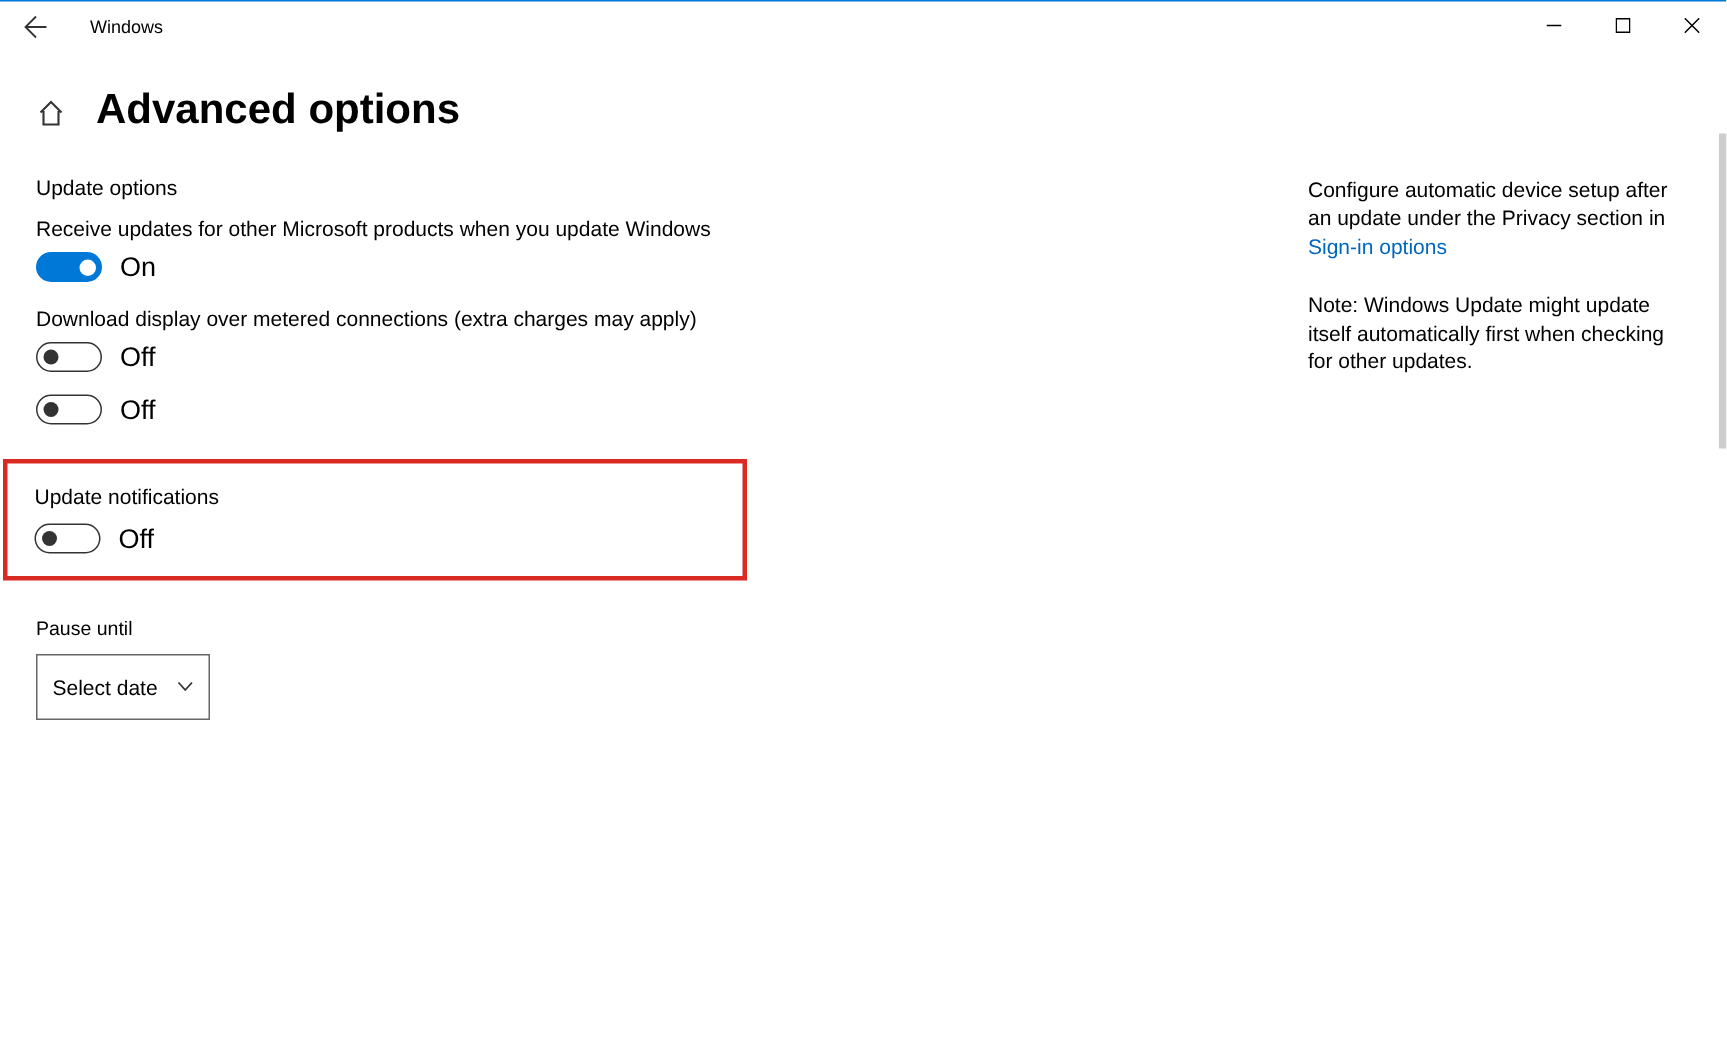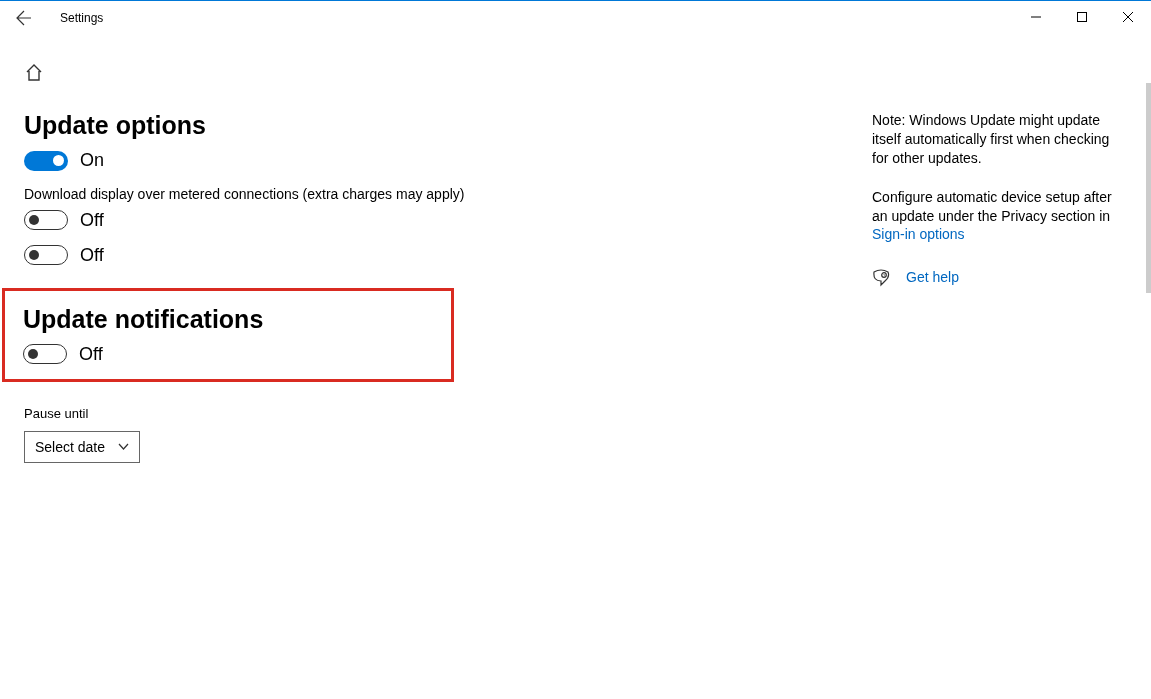--- a/index.html
+++ b/index.html
@@ -16,47 +16,47 @@
   .home-icon { width: 20px; height: 20px; margin-right: 20px; margin-top: 6px; }
   .page-title { font-size: 28px; font-weight: 600; }
   .content-area { display: flex; padding: 0 24px 0 24px; height: 594px; position: relative; }
   .main-col { width: 848px; padding-top: 28px; }
   .side-col { width: 246px; padding-top: 28px; font-size: 14px; line-height: 1.35; }
   .side-col p { margin-bottom: 20px; }
   .side-col a { color: #0067C0; text-decoration: none; }
   .help-link { display: flex; align-items: center; margin-top: 24px; }
   .help-link svg { width: 18px; height: 18px; margin-right: 16px; }
   .help-link a { color: #0067C0; }
-  h2.section { font-size: 25px; font-weight: 700; margin-bottom: 10px; }
+  h2.section { font-size: 14px; font-weight: 400; margin-bottom: 10px; }
   .setting-desc { font-size: 14px; line-height: 1.35; margin: 10px 0 6px 0; max-width: 820px; }
   .toggle-row { display: flex; align-items: center; margin-bottom: 14px; }
   .toggle { width: 44px; height: 20px; border-radius: 10px; position: relative; cursor: pointer; }
   .toggle.on { background: #0078D7; }
   .toggle.off { background: #fff; border: 1px solid #333; }
   .toggle.on .knob { position: absolute; width: 11px; height: 11px; border-radius: 50%; background: #fff; top: 4.5px; right: 4.5px; }
   .toggle.off .knob { position: absolute; width: 10px; height: 10px; border-radius: 50%; background: #333; top: 4px; left: 4px; }
   .toggle-label { font-size: 18px; margin-left: 12px; }
-  .highlight-box { border: 3px solid #D92B21; padding: 8px 18px 10px 18px; margin-left: -22px; margin-top: 22px; margin-bottom: 22px; width: 452px; }
+  .highlight-box { border: 3px solid #D92B21; padding: 8px 18px 10px 18px; margin-left: -22px; margin-top: 22px; margin-bottom: 22px; width: 496px; }
   .pause-label { font-size: 13px; margin-top: 24px; }
-  .select-box { margin-top: 10px; border: 1px solid #666; width: 116px; height: 32px; display: flex; align-items: center; justify-content: space-between; padding: 0 10px; font-size: 14px; cursor: pointer; }
+  .select-box { margin-top: 10px; border: 1px solid #666; width: 116px; height: 44px; display: flex; align-items: center; justify-content: space-between; padding: 0 10px; font-size: 14px; cursor: pointer; }
   .select-box svg { width: 11px; height: 11px; }
   .scrollbar { position: absolute; right: 0; top: 0; width: 5px; height: 210px; background: #ccc; }
 </style>
 </head>
 <body>
 
 <div class="top-bar"></div>
 
 <div class="title-bar">
   <div class="back-btn">
     <svg viewBox="0 0 16 16">
         <path d="M8 1 L1 8 L8 15 M1 8 L15 8" stroke="#333" stroke-width="1.2" fill="none"></path>
       </svg>
   </div>
-  <span class="app-title">Settings</span>
+  <span class="app-title">Windows</span>
   <div class="win-controls">
     <div class="win-btn">
       <svg viewBox="0 0 10 10">
           <path d="M0 5 L10 5" stroke="#000" stroke-width="1"></path>
         </svg>
     </div>
     <div class="win-btn">
       <svg viewBox="0 0 10 10">
           <rect x="0.5" y="0.5" width="9" height="9" stroke="#000" fill="none" stroke-width="1"></rect>
         </svg>
@@ -66,27 +66,29 @@
           <path d="M0 0 L10 10 M10 0 L0 10" stroke="#000" stroke-width="1"></path>
         </svg>
     </div>
   </div>
 </div>
 
 <div class="header-row">
   <svg class="home-icon" viewBox="0 0 20 20">
       <path d="M3 9 L10 2 L17 9 M5 8 L5 17 L15 17 L15 8" stroke="#333" stroke-width="1.4" fill="none"></path>
     </svg>
+  <h1 class="page-title">Advanced options</h1>
 </div>
 
 <div class="content-area">
   <div class="main-col">
 
     <h2 class="section">Update options</h2>
 
+    <p class="setting-desc">Receive updates for other Microsoft products when you update Windows</p>
     <div class="toggle-row">
       <div class="toggle on">
           <div class="knob"></div>
         </div>
       <span class="toggle-label">On</span>
     </div>
 
     <p class="setting-desc">Download display over metered connections (extra charges may apply)</p>
     <div class="toggle-row">
       <div class="toggle off">
@@ -116,28 +118,20 @@
     <div class="select-box">
       <span>Select date</span>
       <svg viewBox="0 0 11 11">
           <path d="M1 3 L5.5 8 L10 3" stroke="#333" stroke-width="1.2" fill="none"></path>
         </svg>
     </div>
 
   </div>
 
   <div class="side-col">
-    <p>Note: Windows Update might update itself automatically first when checking for other updates.</p>
     <p>
       <span>Configure automatic device setup after an update under the Privacy section in </span><a href="#">Sign-in options</a>
     </p>
-    <div class="help-link">
-      <svg viewBox="0 0 18 18">
-        <path d="M2 3 Q9 -1 16 3 Q18 8 13 12 L9 16 L9 12 Q1 12 2 3 Z" stroke="#333" stroke-width="1.2" fill="none"></path>
-        <circle cx="12" cy="6" r="2.3" stroke="#333" stroke-width="1.2" fill="#fff"></circle>
-        <text x="12" y="8" font-size="4" text-anchor="middle" fill="#333">?</text>
-      </svg>
-      <a href="#">Get help</a>
-    </div>
+    <p>Note: Windows Update might update itself automatically first when checking for other updates.</p>
   </div>
 
   <div class="scrollbar"></div>
 </div>
 
 </body></html>

